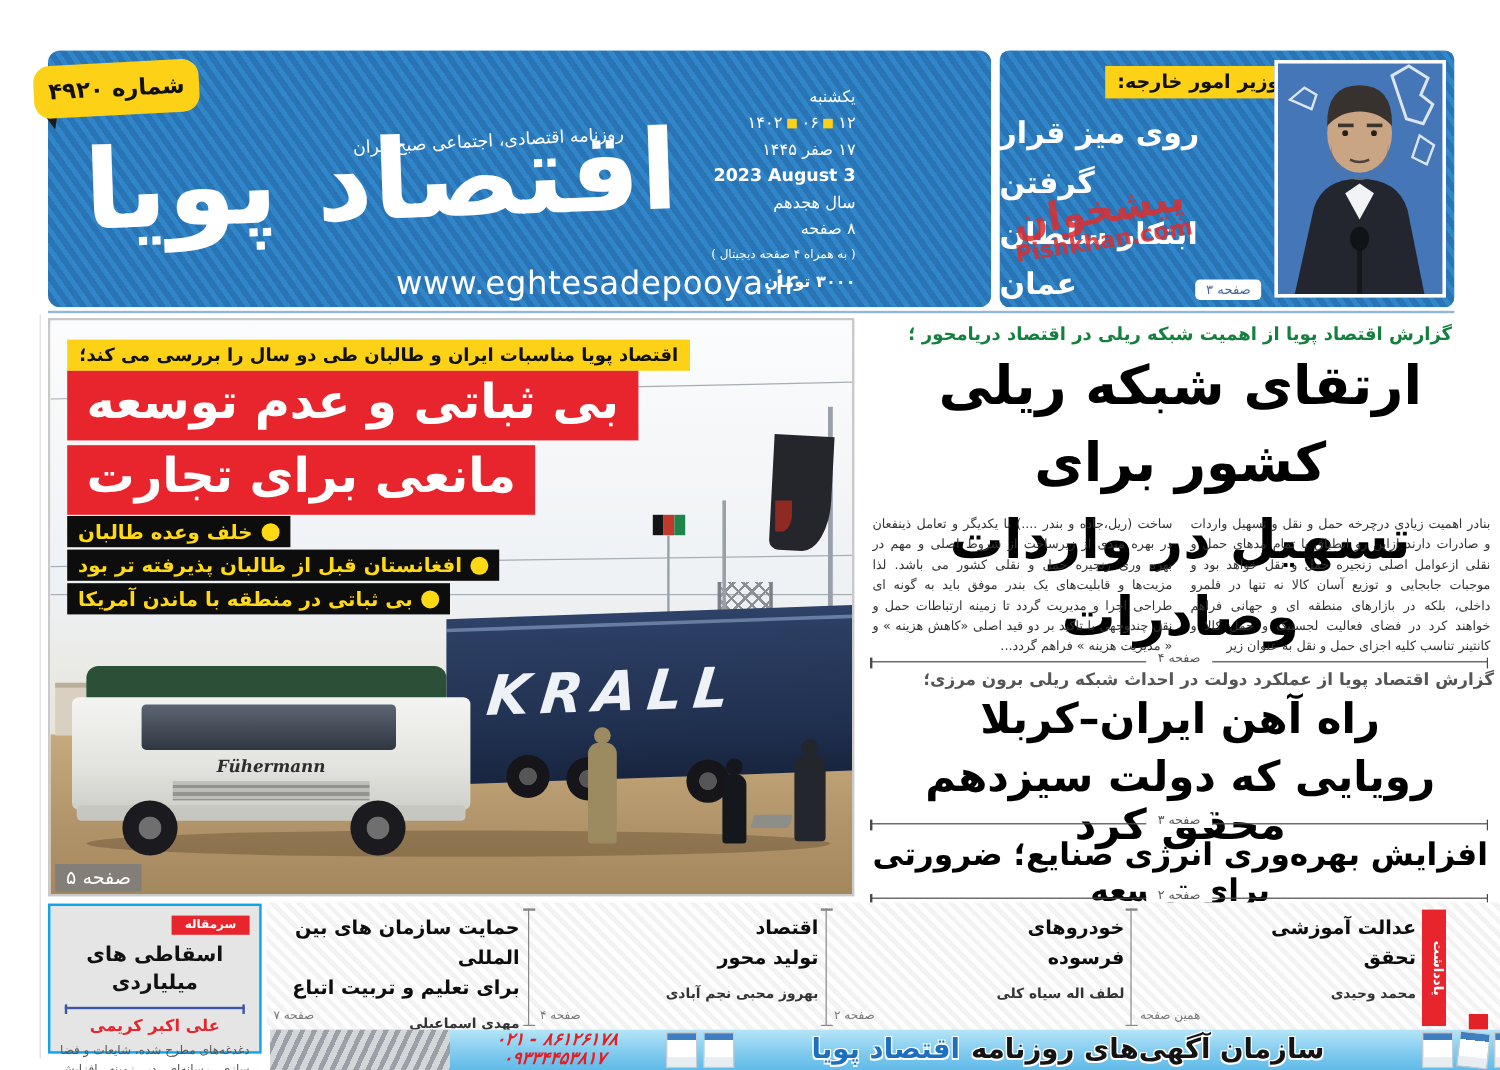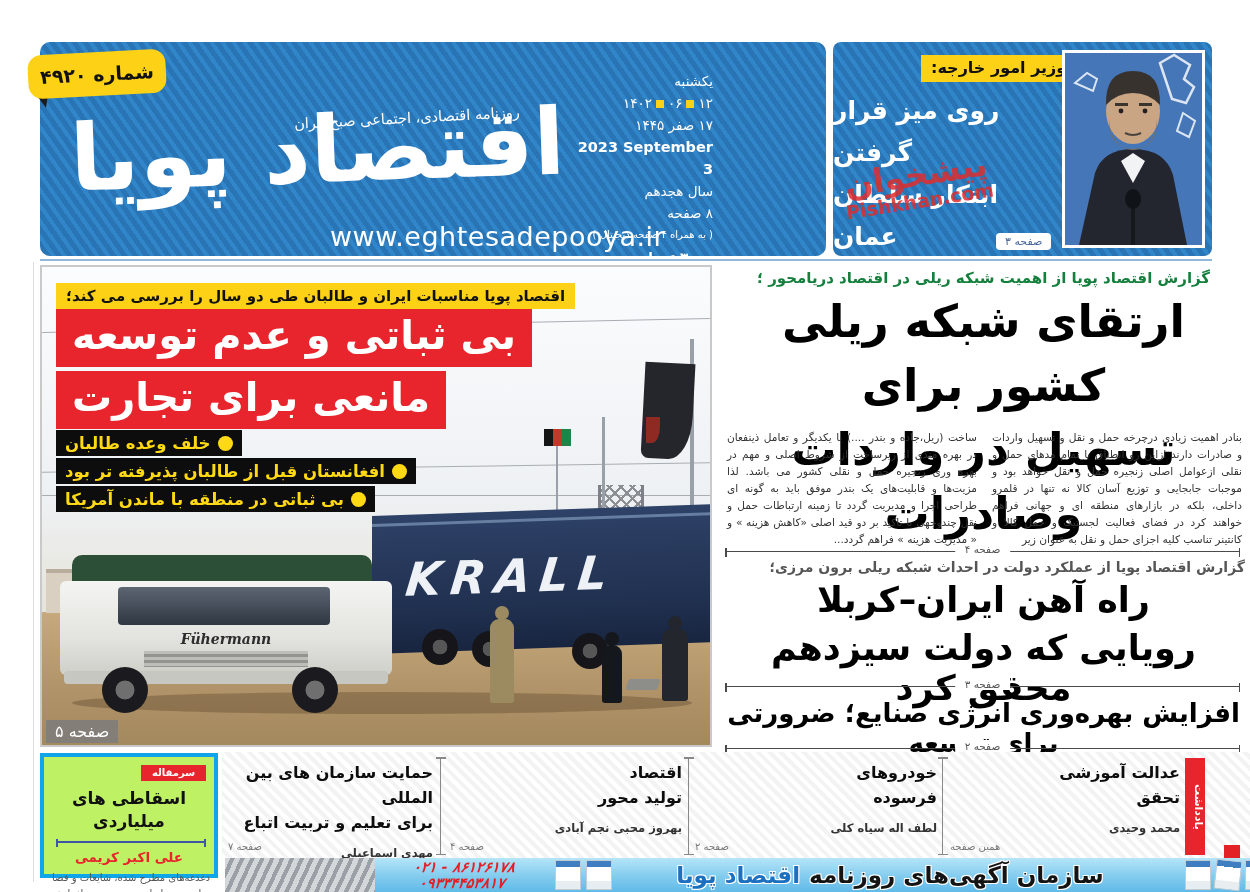--- a/index.html
+++ b/index.html
@@ -123,21 +123,21 @@
   .pdivider::before { left:0; } .pdivider::after { right:0; }
   .pdivider .lbl { position:absolute; left:50%; top:-9px; transform:translateX(-50%); background:#fff;
     padding:0 10px; font-size:10.5px; color:#555; white-space:nowrap; direction:rtl; }
   .karbala-kicker { left:722px; top:559px; width:523px; text-align:right; font-size:14px; font-weight:bold; color:#555; }
   .karbala-h { left:722px; width:523px; text-align:center; font-size:35px; font-weight:bold; color:#000; }
   .energy-h { left:722px; top:698px; width:523px; text-align:center; font-size:26px; font-weight:bold; color:#000; }
 
   
   .bottom-bg { left:222px; top:752px; width:1028px; height:106px;
     background:repeating-linear-gradient(45deg,#ffffff 0 4px,#f3f3f3 4px 8px); }
-  .editorial { left:40px; top:753px; width:178px; height:125px; border:4px solid #0ea5e9; background:#bef264; z-index:3; }
+  .editorial { left:40px; top:753px; width:178px; height:125px; border:2px solid #0ea5e9; background:#e5e5e5; z-index:3; }
   .ed-tag { position:absolute; right:8px; top:8px; background:#e8252c; color:#fff; font-size:10px;
     font-weight:bold; padding:2px 11px 3px; direction:rtl; }
   .ed-title { position:absolute; left:0; top:30px; width:100%; text-align:center; font-size:17px;
     font-weight:bold; color:#111; line-height:23px; direction:rtl; }
   .ed-rule { position:absolute; left:12px; top:84px; width:150px; border-top:2px solid #3d56a6; }
   .ed-rule::before, .ed-rule::after { content:""; position:absolute; top:-4px; width:2px; height:8px; background:#3d56a6; }
   .ed-rule::before { left:0; } .ed-rule::after { right:0; }
   .ed-author { position:absolute; left:0; top:92px; width:100%; text-align:center; color:#e8252c;
     font-size:13.5px; font-weight:bold; direction:rtl; }
   .ed-body { position:absolute; left:8px; top:113px; width:158px; font-size:10px; color:#555;
@@ -182,21 +182,21 @@
   <div class="abs website">www.eghtesadepooya.ir</div>
   <div class="abs issue-badge">شماره ۴۹۲۰</div>
   <div class="abs issue-tail"></div>
 
   <div class="abs dateblock">
     <div>یکشنبه</div>
     <div>
       <span>۱۲</span><span class="ysq"></span><span>۰۶</span><span class="ysq"></span><span>۱۴۰۲</span>
     </div>
     <div>۱۷ صفر ۱۴۴۵</div>
-    <div class="greg">2023  September  3</div>
+    <div class="greg">2023  August  3</div>
     <div>سال هجدهم</div>
     <div>۸ صفحه</div>
     <div class="small">( به همراه ۴ صفحه دیجیتال )</div>
     <div class="bold">۳۰۰۰ تومان</div>
   </div>
 
   <div class="abs mast mast-right">
     <div class="abs fm-kicker">وزیر امور خارجه:</div>
     <div class="abs fm-headline">
       <div>روی میز قرار گرفتن</div>

